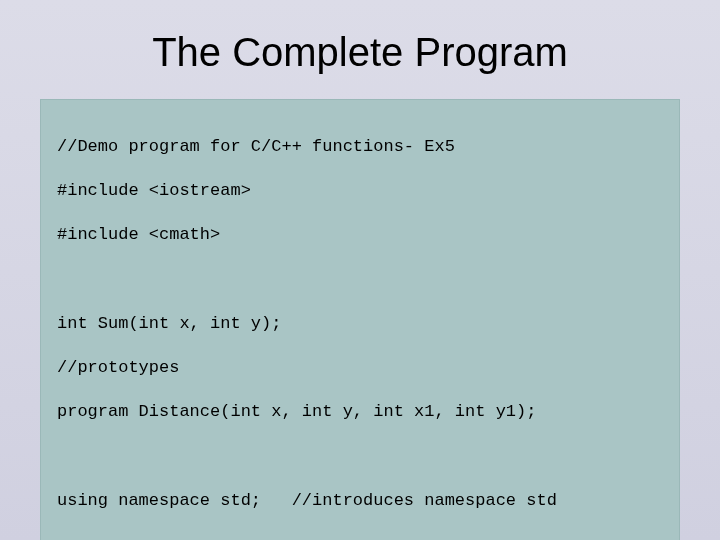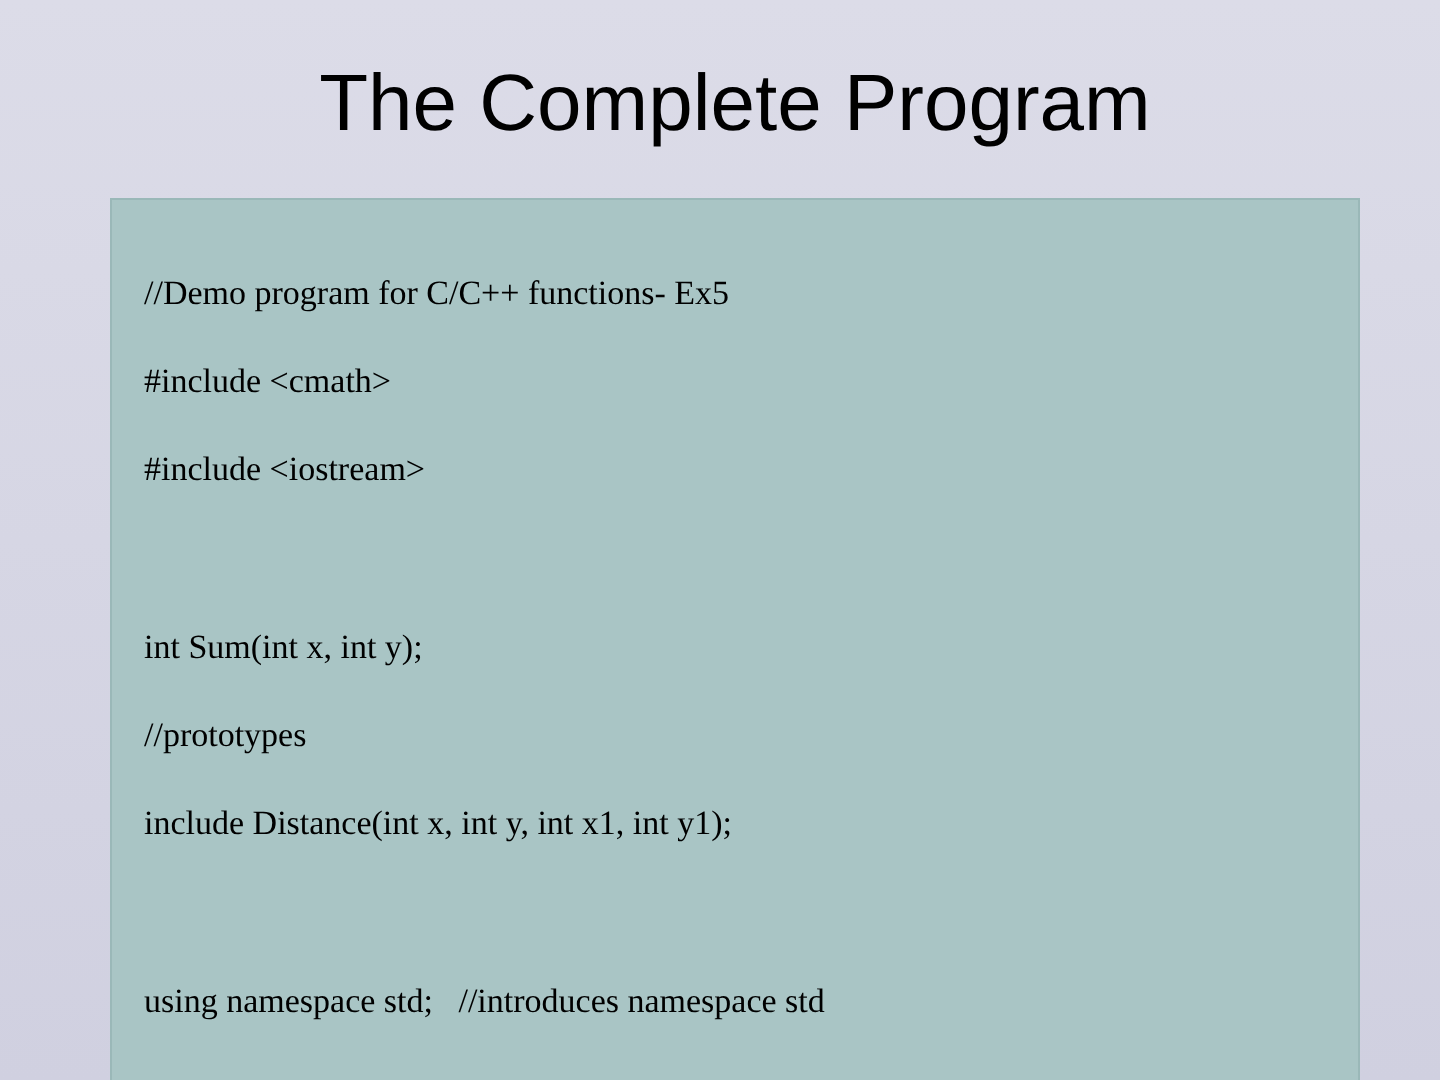--- a/index.html
+++ b/index.html
@@ -10,21 +10,21 @@
     overflow: hidden;
   }
   body {
     background: linear-gradient(to bottom, #dcdce8 0%, #d0d0e0 100%);
     font-family: Arial, sans-serif;
   }
   .slide {
     width: 720px;
     height: 540px;
     box-sizing: border-box;
-    padding: 30px 40px 0 55px;
+    padding: 30px 40px 0 40px;
   }
   .title {
     font-size: 40px;
     font-weight: 400;
     color: #000;
     text-align: center;
     margin: 0 0 24px 0;
     font-family: Arial, sans-serif;
   }
   .code-box {
@@ -33,41 +33,40 @@
     font-family: "Courier New", Courier, monospace;
     font-size: 17px;
     line-height: 1.3;
     color: #000;
     white-space: pre;
     border: 1px solid #9ab8b8;
   }
   .code-line {
     display: block;
     white-space: pre;
-    font-family: Liberation Serif, serif;
   }
   .blank {
     display: block;
     height: 1.3em;
   }
 </style>
 </head>
 <body>
 
 <div class="slide">
   <h1 class="title">The Complete Program</h1>
 
   <div class="code-box">
 <span class="code-line">//Demo program for C/C++ functions- Ex5</span>
+<span class="code-line">#include &lt;iostream&gt;</span>
 <span class="code-line">#include &lt;cmath&gt;</span>
-<span class="code-line">#include &lt;iostream&gt;</span>
 <span class="blank"></span>
 <span class="code-line">int Sum(int x, int y);</span>
 <span class="code-line">//prototypes</span>
-<span class="code-line">include Distance(int x, int y, int x1, int y1);</span>
+<span class="code-line">program Distance(int x, int y, int x1, int y1);</span>
 <span class="blank"></span>
 <span class="code-line">using namespace std;   //introduces namespace std</span>
 
 
 
 
 
   </div>
 </div>
 

